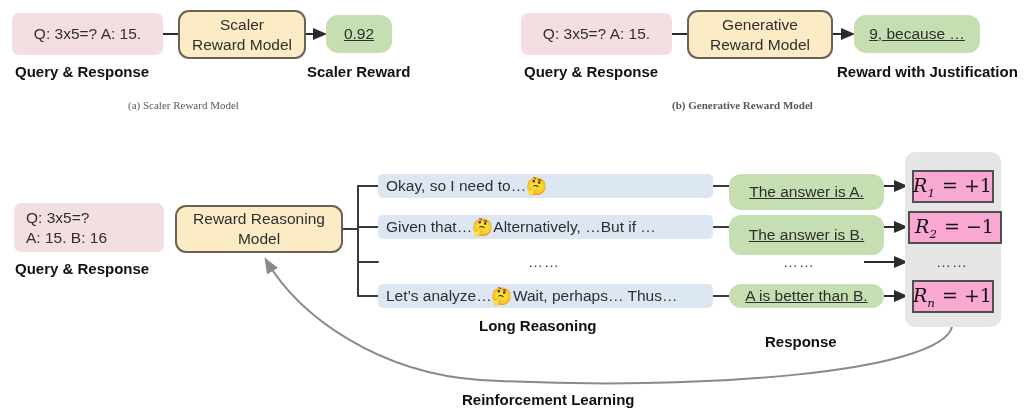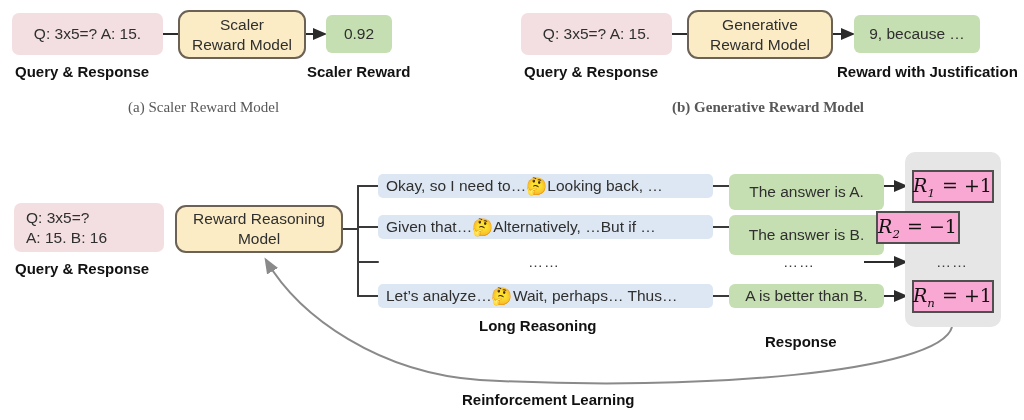--- a/index.html
+++ b/index.html
@@ -22,33 +22,33 @@
     box-sizing: border-box;
     display: flex;
     align-items: center;
     justify-content: center;
     text-align: center;
     line-height: 1.28;
     white-space: pre-line;
   }
   .box-pink   { background: #f3dfe1; border-radius: 7px; color: #2f2f2f; }
   .box-yellow { background: #fbecc6; border: 2px solid #6b6154; border-radius: 11px; color: #2f2f2f; }
-  .box-green  { background: #c6dfb2; border-radius: 6px; color: #2f2f2f; }
+  .box-green  { background: #c6dfb2; border-radius: 12px; color: #2f2f2f; text-decoration: underline; }
   .box-blue   { background: #dce7f3; border-radius: 5px; color: #2f2f2f; }
   .box-reward {
     background: #f9a8d4;
     border: 2px solid #4f4f4f;
     border-radius: 0;
     color: #111111;
   }
 
   .caption {
     position: absolute;
     font-family: "Liberation Serif", serif;
-    font-size: 15px;
+    font-size: 11px;
     color: #585858;
     white-space: nowrap;
   }
   .blabel {
     position: absolute;
     font-weight: bold;
     font-size: 15px;
     color: #111111;
     white-space: nowrap;
   }
@@ -164,34 +164,33 @@
 <div class="blabel" style="left:15px; top:260px;">Query &amp; Response</div>
 
 <div class="box box-yellow textline" style="left:175px; top:205px; width:168px; height:48px;">Reward Reasoning
 Model</div>
 
 <div class="grey-panel" style="left:905px; top:152px; width:96px; height:175px;"></div>
 
 <div class="box box-blue textline" style="left:378px; top:174px; width:335px; height:24px; justify-content:flex-start; padding-left:8px; white-space:nowrap;">
   <span>Okay, so I need to…</span>
     <span class="emoji">🤔</span>
-    <span>Looking back, …</span>
 </div>
 <div class="box box-green textline" style="left:729px; top:174px; width:155px; height:36px;">The answer is A.</div>
 <div class="box box-reward" style="left:912px; top:170px; width:82px; height:33px;">
   <span class="rtxt"><span>R</span><sub>1</sub> <span class="op">= +1</span></span>
 </div>
 
 <div class="box box-blue textline" style="left:378px; top:215px; width:335px; height:24px; justify-content:flex-start; padding-left:8px; white-space:nowrap;">
   <span>Given that…</span>
     <span class="emoji">🤔</span>
     <span>Alternatively, …But if …</span>
 </div>
 <div class="box box-green textline" style="left:729px; top:215px; width:155px; height:40px;">The answer is B.</div>
-<div class="box box-reward" style="left:876px; top:211px; width:84px; height:33px;">
+<div class="box box-reward" style="left:908px; top:211px; width:94px; height:33px;">
   <span class="rtxt"><span>R</span><sub>2</sub> <span class="op">= −1</span></span>
 </div>
 
 <div class="dots" style="left:528px; top:253px;">……</div>
 <div class="dots" style="left:783px; top:253px;">……</div>
 <div class="dots" style="left:936px; top:253px;">……</div>
 
 <div class="box box-blue textline" style="left:378px; top:284px; width:335px; height:24px; justify-content:flex-start; padding-left:8px; white-space:nowrap;">
   <span>Let’s analyze…</span>
     <span class="emoji">🤔</span>

